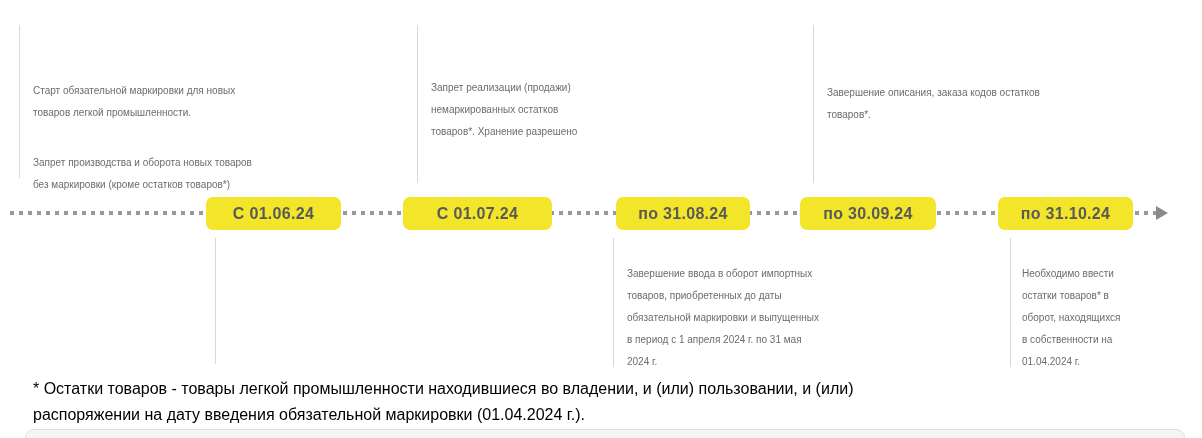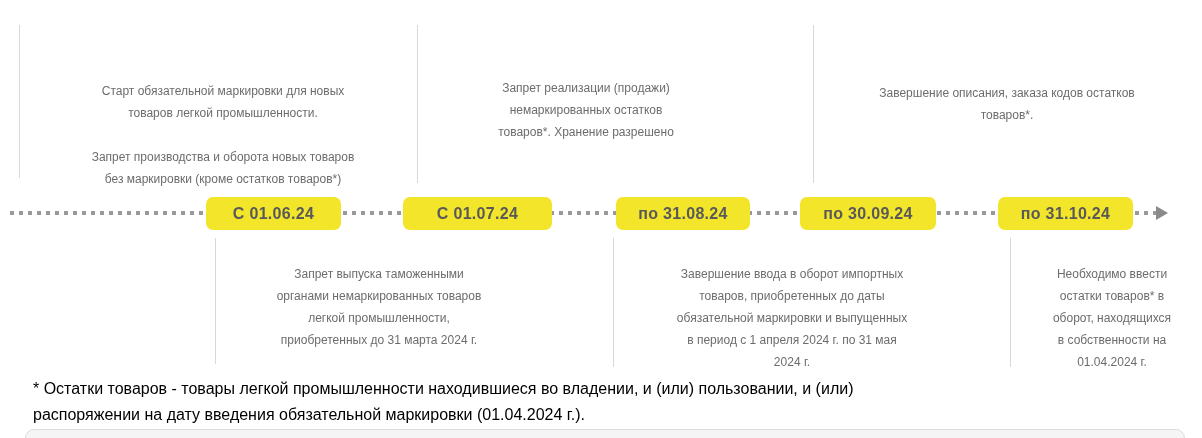--- a/index.html
+++ b/index.html
@@ -12,27 +12,26 @@
     font-family: "Liberation Sans", sans-serif;
   }
   .vline {
     position: absolute;
     width: 1px;
     background: #D8D8D8;
   }
   .ann {
     position: absolute;
     color: #6C6C6C;
-    font-size: 12px;
+    font-size: 10px;
     line-height: 22px;
     white-space: pre-line;
-    text-align: center;
   }
   .ann p { margin: 0; }
-  .ann p + p { }
+  .ann p + p { margin-top: 6px; }
   .badge {
     position: absolute;
     top: 197px;
     height: 33px;
     background: #F3E62A;
     border-radius: 7px;
     color: #595959;
     font-weight: bold;
     font-size: 16px;
     line-height: 33px;
@@ -110,26 +109,20 @@
   <div class="badge" style="left:206px; width:135px;">С 01.06.24</div>
   <div class="badge" style="left:403px; width:149px;">С 01.07.24</div>
   <div class="badge" style="left:601px; width:134px;margin-left:15px;">по 31.08.24</div>
   <div class="badge" style="left:800px; width:136px;">по 30.09.24</div>
   <div class="badge" style="left:998px; width:135px;">по 31.10.24</div>
 
   <div class="vline" style="left:215px; top:238px; height:126px;"></div>
   <div class="vline" style="left:613px; top:238px; height:129px;"></div>
   <div class="vline" style="left:1010px; top:238px; height:129px;"></div>
 
-  <div class="ann" style="left:229px; top:241px; width:300px;">
-    <p>Запрет выпуска таможенными
-органами немаркированных товаров
-легкой промышленности,
-приобретенных до 31 марта 2024 г.</p>
-  </div>
   <div class="ann" style="left:627px; top:241px; width:330px;">
     <p>Завершение ввода в оборот импортных
 товаров, приобретенных до даты
 обязательной маркировки и выпущенных
 в период с 1 апреля 2024 г. по 31 мая
 2024 г.</p>
   </div>
   <div class="ann" style="left:1022px; top:241px; width:180px;">
     <p>Необходимо ввести
 остатки товаров* в

